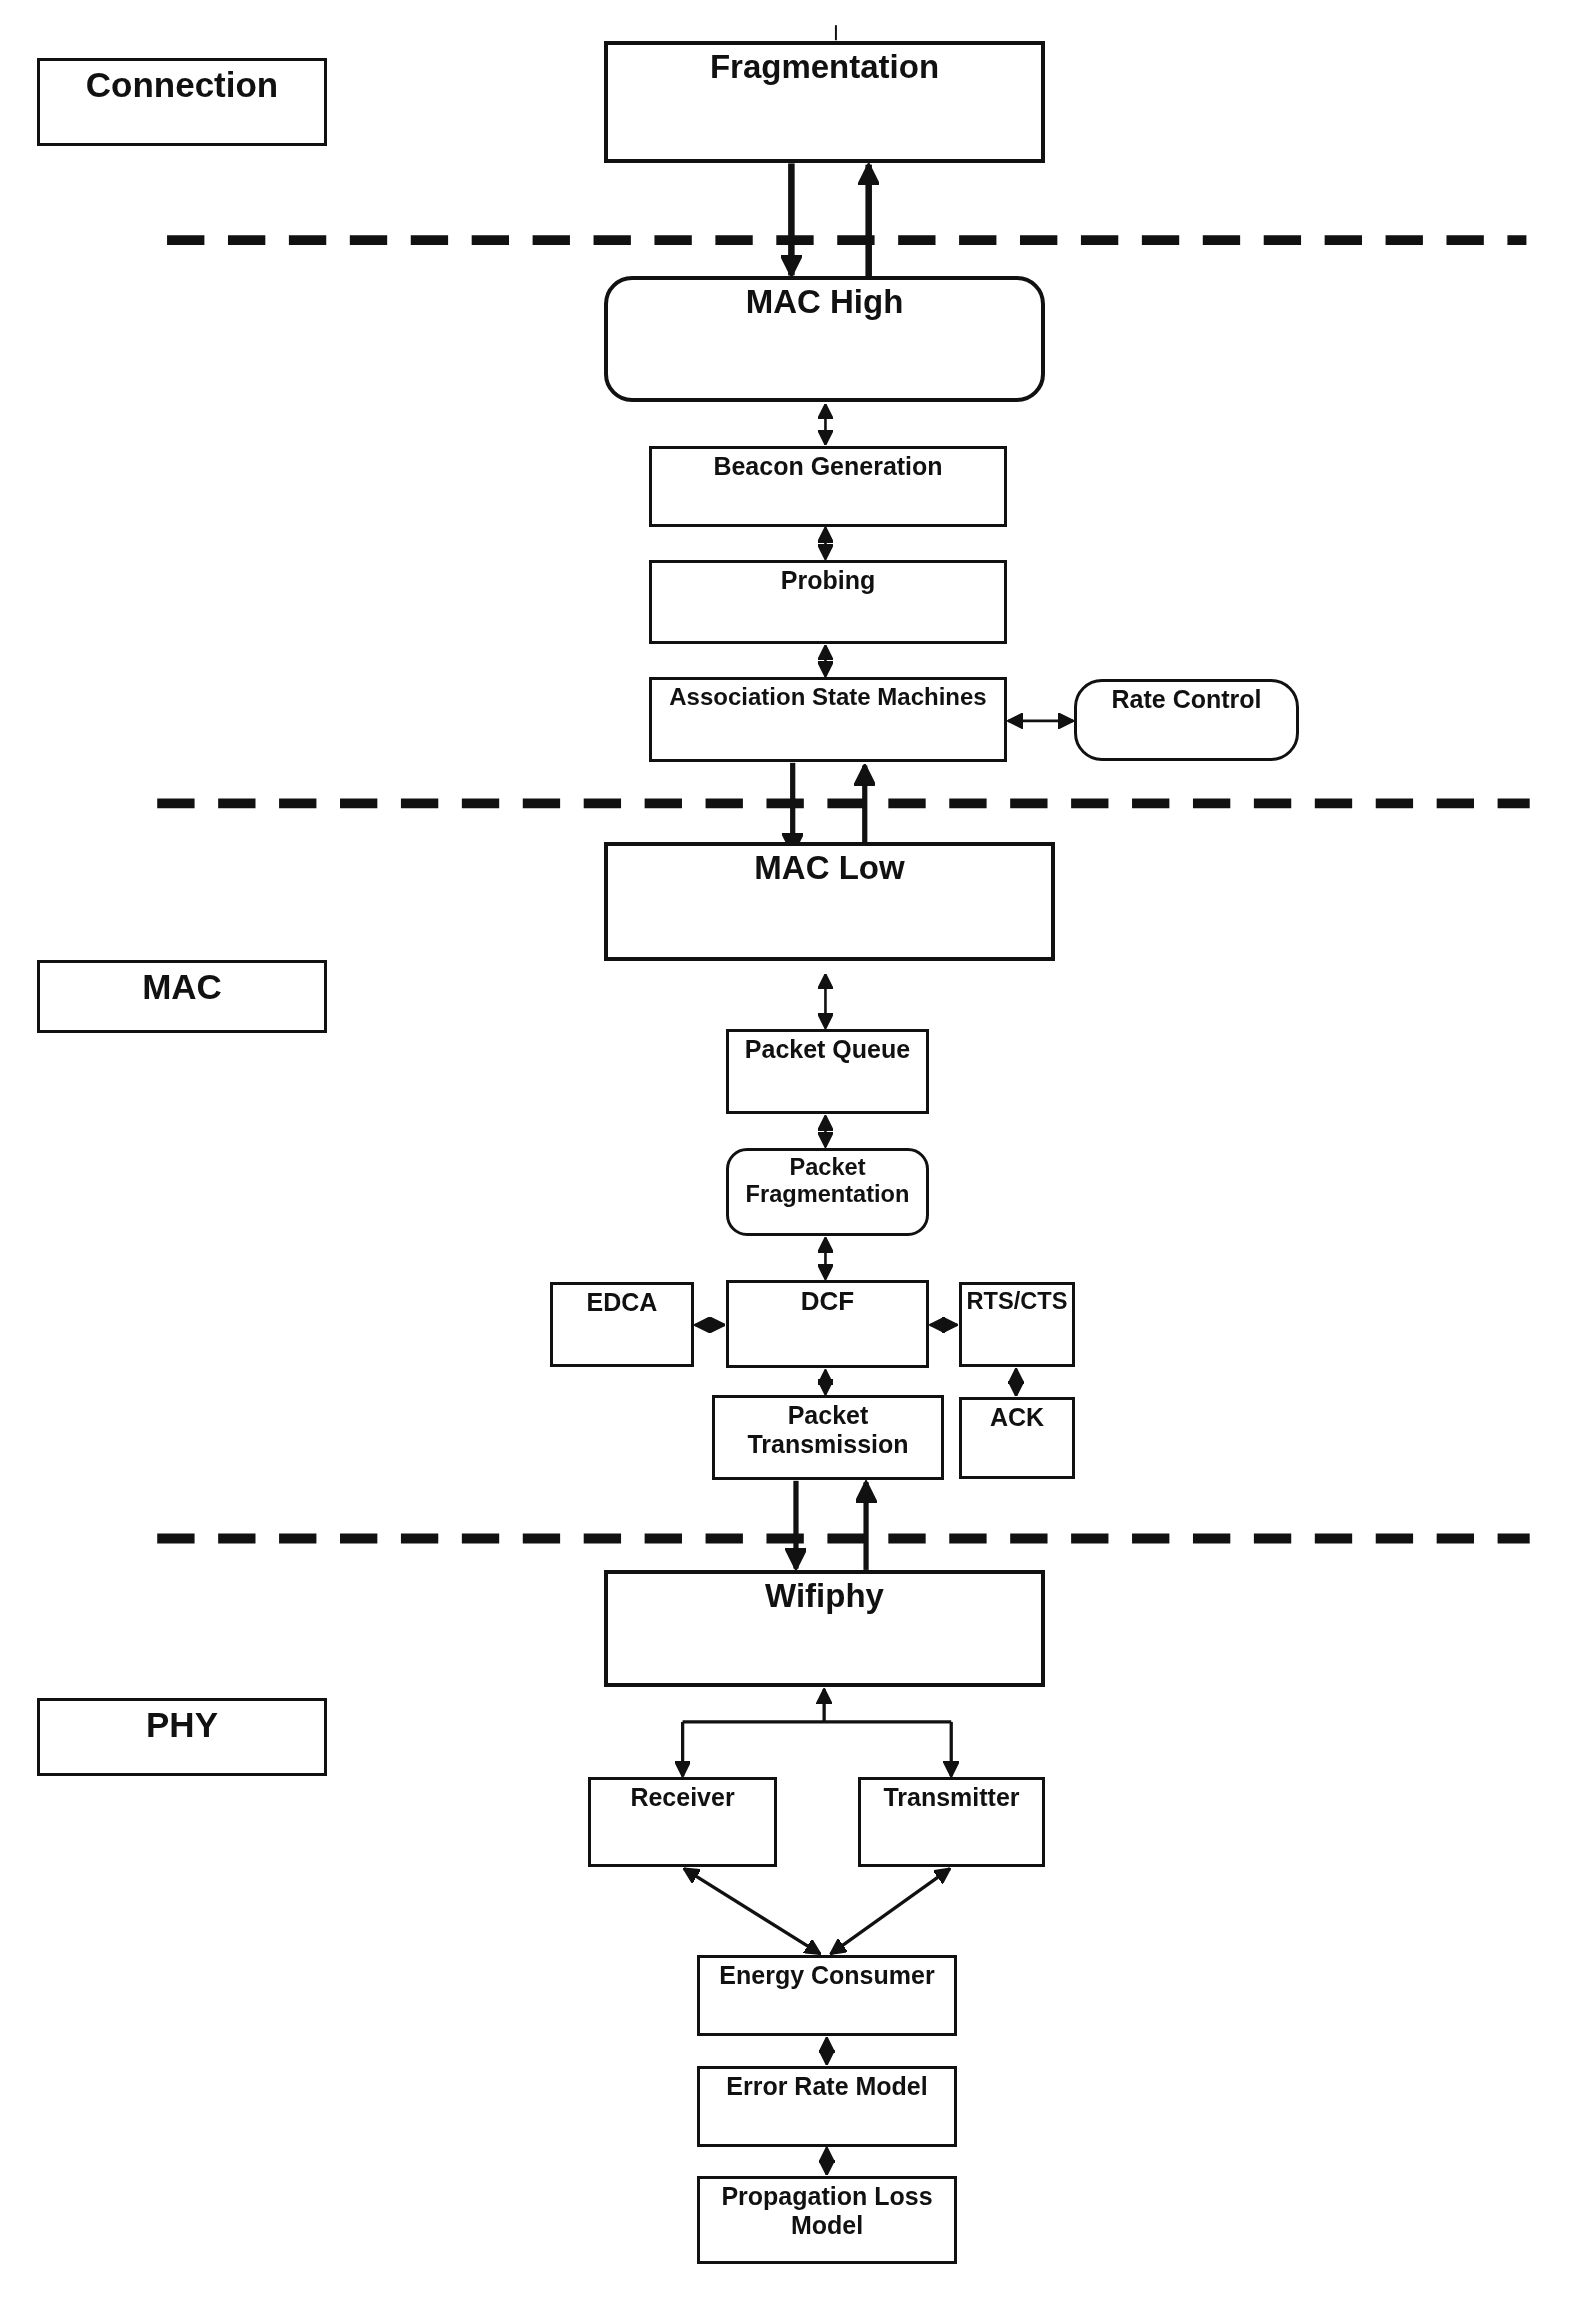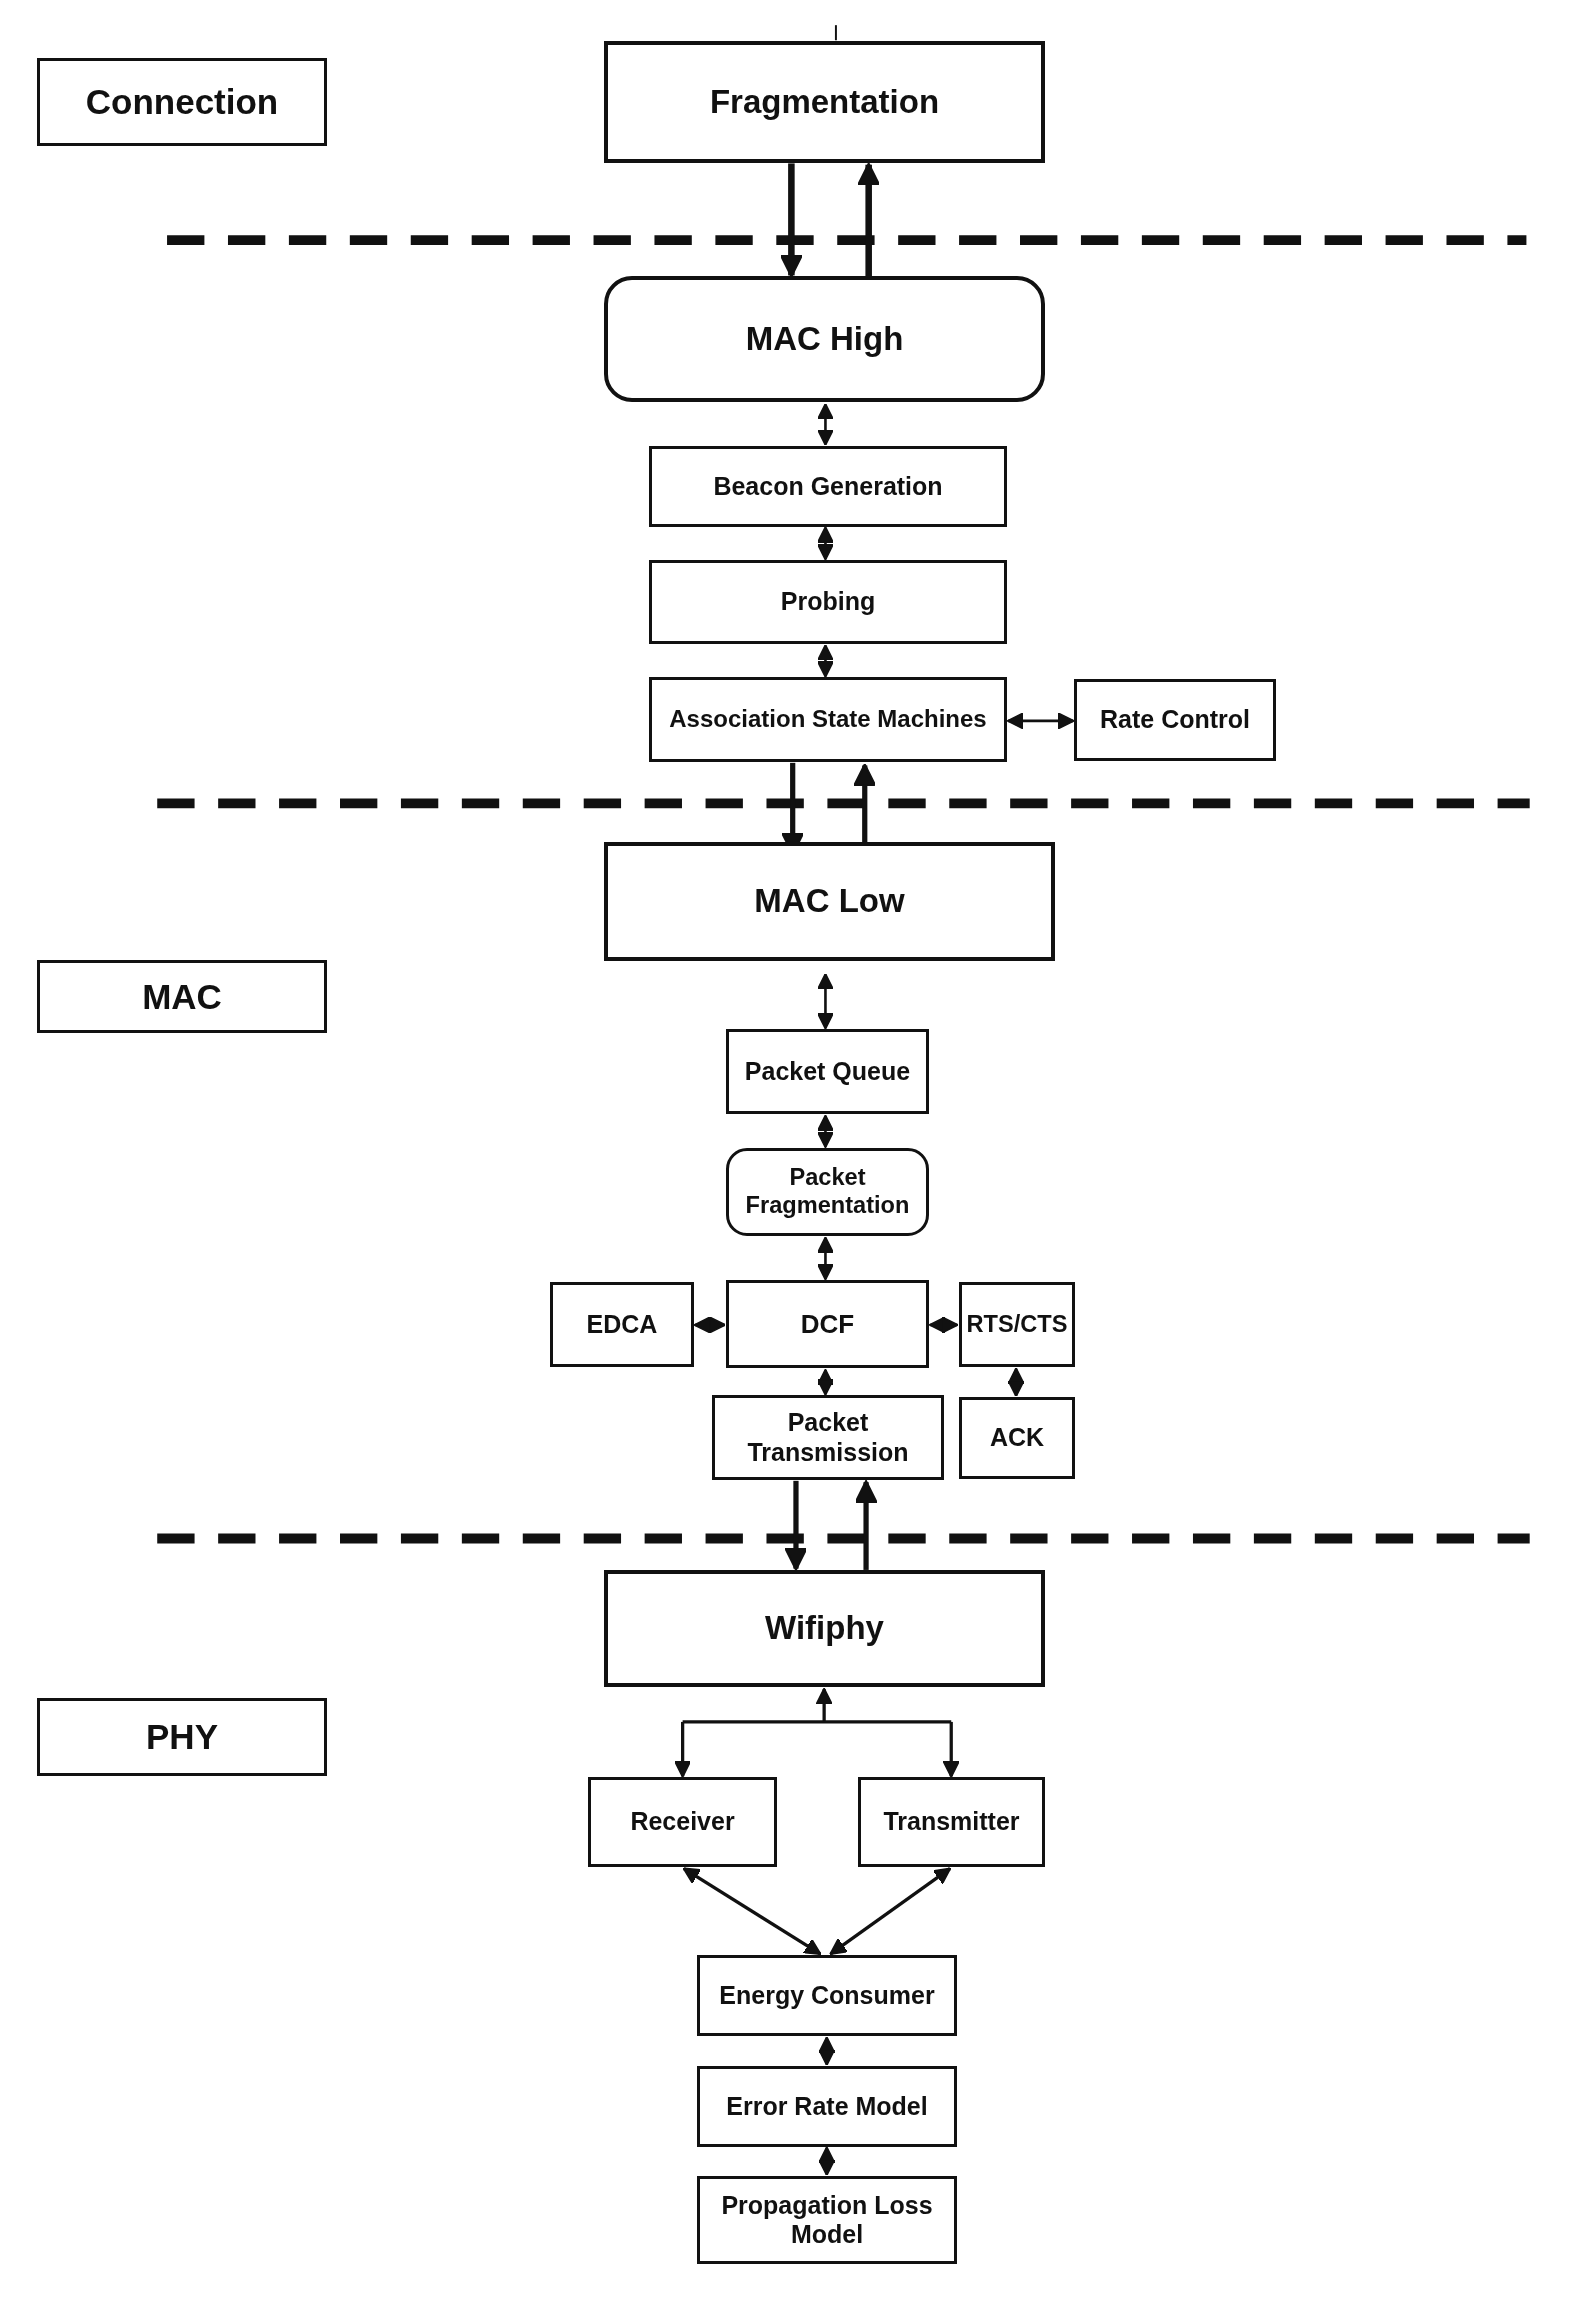--- a/index.html
+++ b/index.html
@@ -20,21 +20,21 @@
     left: 0; top: 0;
     width: 1588px;
     height: 2319px;
   }
   .node {
     position: absolute;
     box-sizing: border-box;
     background: #ffffff;
     border: 3.9px solid #111111;
     display: flex;
-    align-items: center;
+    align-items: flex-start;
     justify-content: center;
     text-align: center;
     font-weight: 700;
     line-height: 1.18;
     padding: 2.6px 6.6px;
   }
   .node.big   { border-width: 4.6px; font-size: 33px; }
   .node.layer { border-width: 3.3px; font-size: 35px; }
   .node.small { font-size: 25px; }
   .node.f37   { font-size: 24px; }
@@ -119,21 +119,21 @@
   </div>
 
   <div class="node small" style="left:649px; top:560px; width:358px; height:84px;">
     <span>Probing</span>
   </div>
 
   <div class="node f37" style="left:649px; top:677px; width:358px; height:85px;">
     <span>Association State Machines</span>
   </div>
 
-  <div class="node small" style="left:1074px; top:679px; width:202px; height:82px;">
+  <div class="node small" style="left:1074px; top:679px; width:225px; height:82px;border-radius:28px;">
     <span>Rate Control</span>
   </div>
 
   <div class="node big" style="left:604px; top:842px; width:451px; height:119px;">
     <span>MAC Low</span>
   </div>
 
   <div class="node small" style="left:726px; top:1029px; width:203px; height:85px;">
     <span>Packet Queue</span>
   </div>

